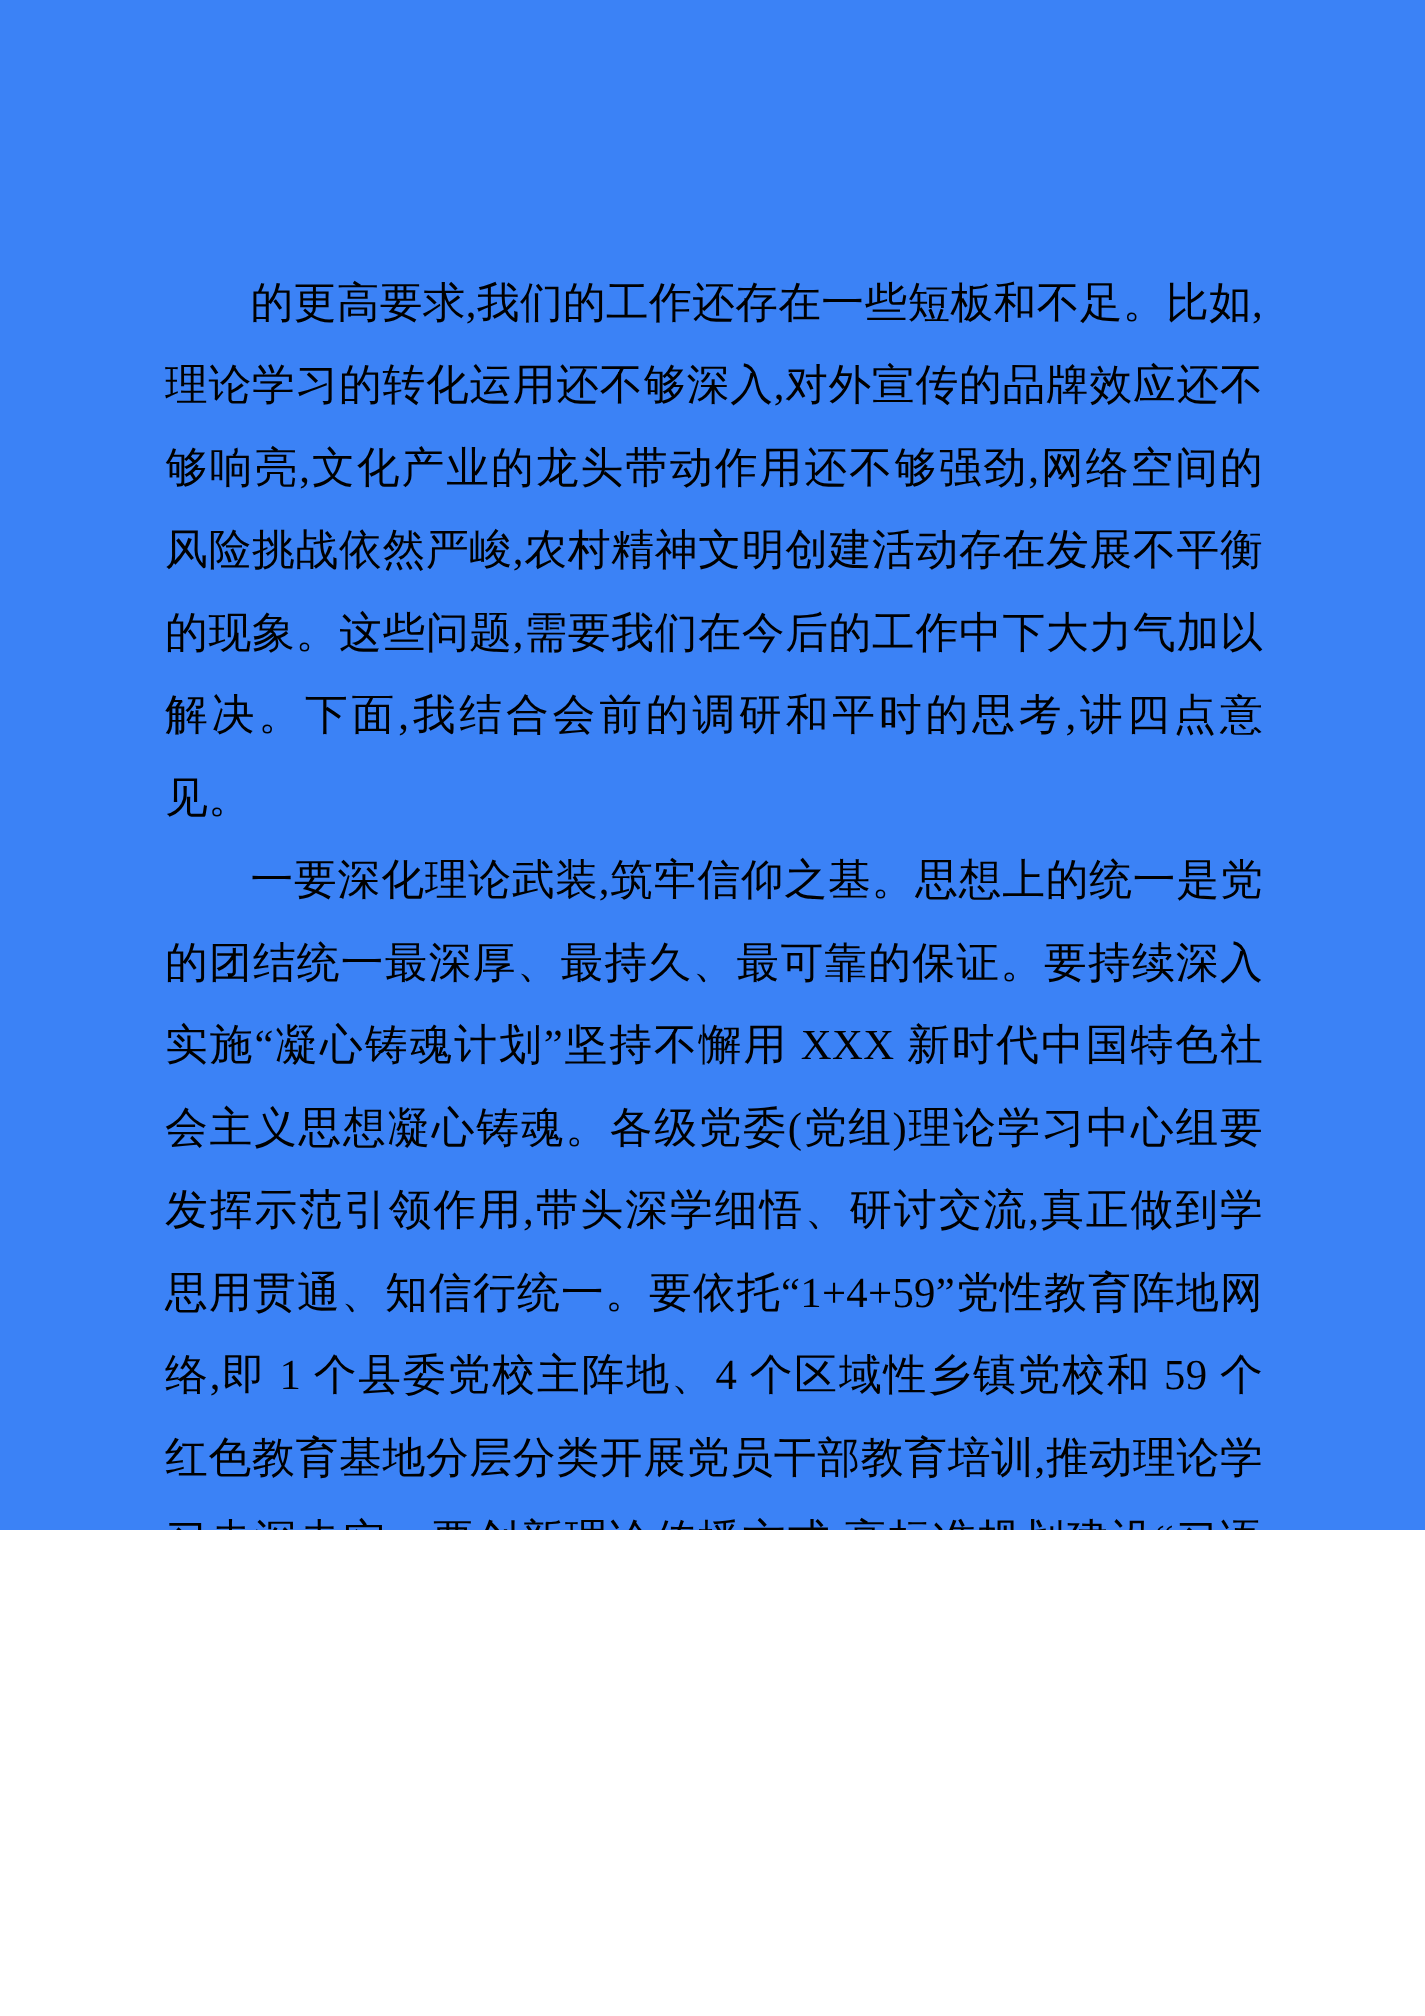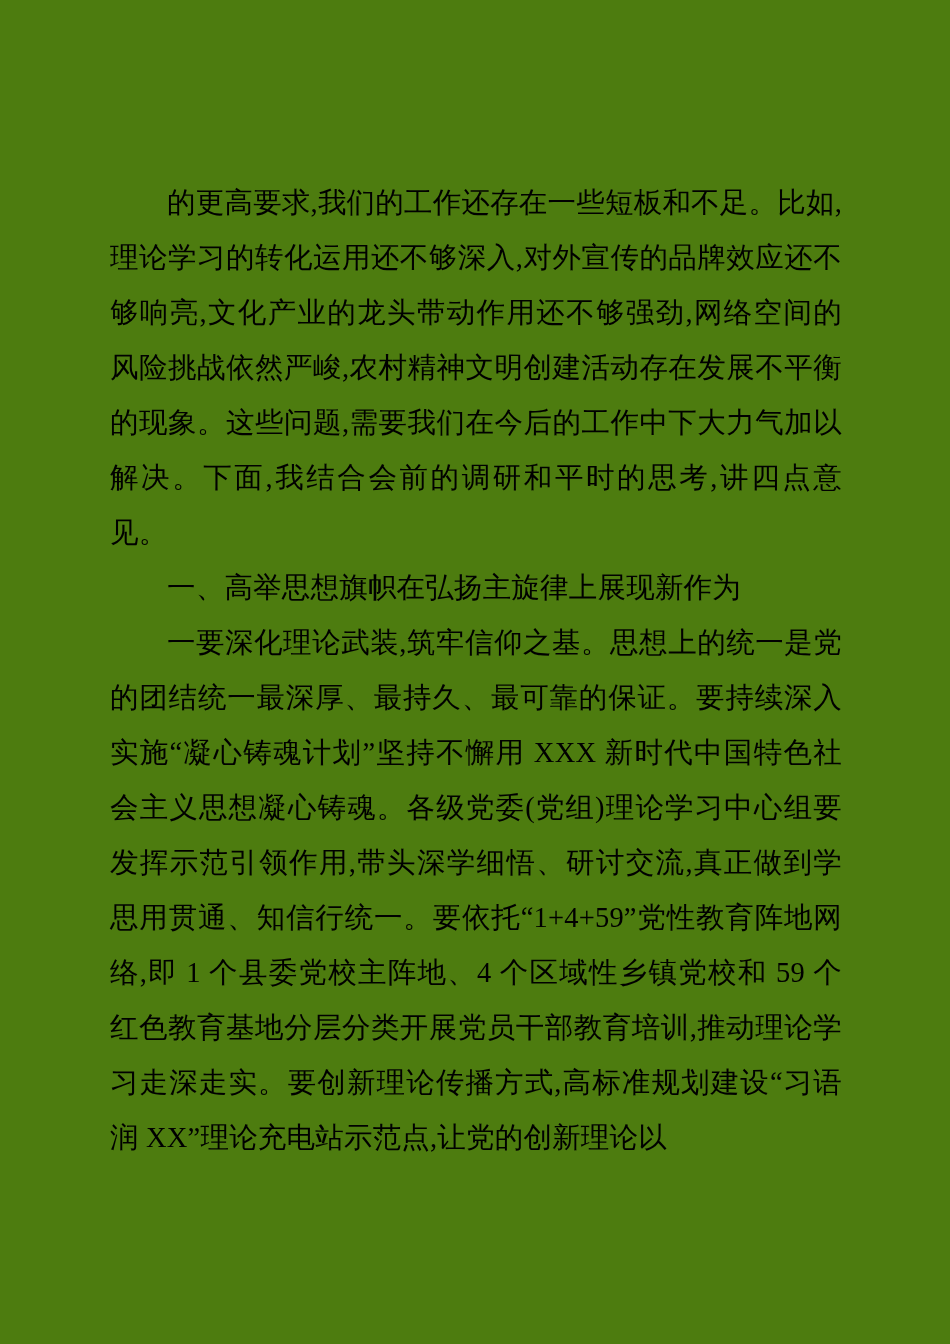--- a/index.html
+++ b/index.html
@@ -3,22 +3,22 @@
 <meta charset="utf-8">
 <style>
   html, body {
     margin: 0;
     padding: 0;
     background: #ffffff;
   }
   .page {
     position: relative;
     width: 950px;
-    height: 1344px;
-    background: #4d7c0f;
+    height: 1020px;
+    background: #3b82f6;
     box-sizing: border-box;
     padding: 175px 108px 40px 110px;
     font-family: "Liberation Serif", "DejaVu Serif", serif;
     overflow: hidden;
   }
   .doc-body {
     font-size: 28.5px;
     line-height: 1.93;
     color: #000000;
     text-align: justify;
@@ -30,16 +30,15 @@
     text-indent: 2em;
     white-space: normal;
   }
 </style>
 </head>
 <body>
 
 <div class="page">
   <div class="doc-body">
     <p class="para">的更高要求,我们的工作还存在一些短板和不足。比如,理论学习的转化运用还不够深入,对外宣传的品牌效应还不够响亮,文化产业的龙头带动作用还不够强劲,网络空间的风险挑战依然严峻,农村精神文明创建活动存在发展不平衡的现象。这些问题,需要我们在今后的工作中下大力气加以解决。下面,我结合会前的调研和平时的思考,讲四点意见。</p>
-    <p class="para">一、高举思想旗帜在弘扬主旋律上展现新作为</p>
     <p class="para">一要深化理论武装,筑牢信仰之基。思想上的统一是党的团结统一最深厚、最持久、最可靠的保证。要持续深入实施“凝心铸魂计划”坚持不懈用 XXX 新时代中国特色社会主义思想凝心铸魂。各级党委(党组)理论学习中心组要发挥示范引领作用,带头深学细悟、研讨交流,真正做到学思用贯通、知信行统一。要依托“1+4+59”党性教育阵地网络,即 1 个县委党校主阵地、4 个区域性乡镇党校和 59 个红色教育基地分层分类开展党员干部教育培训,推动理论学习走深走实。要创新理论传播方式,高标准规划建设“习语润 XX”理论充电站示范点,让党的创新理论以</p>
   </div>
 </div>
 
 </body></html>

